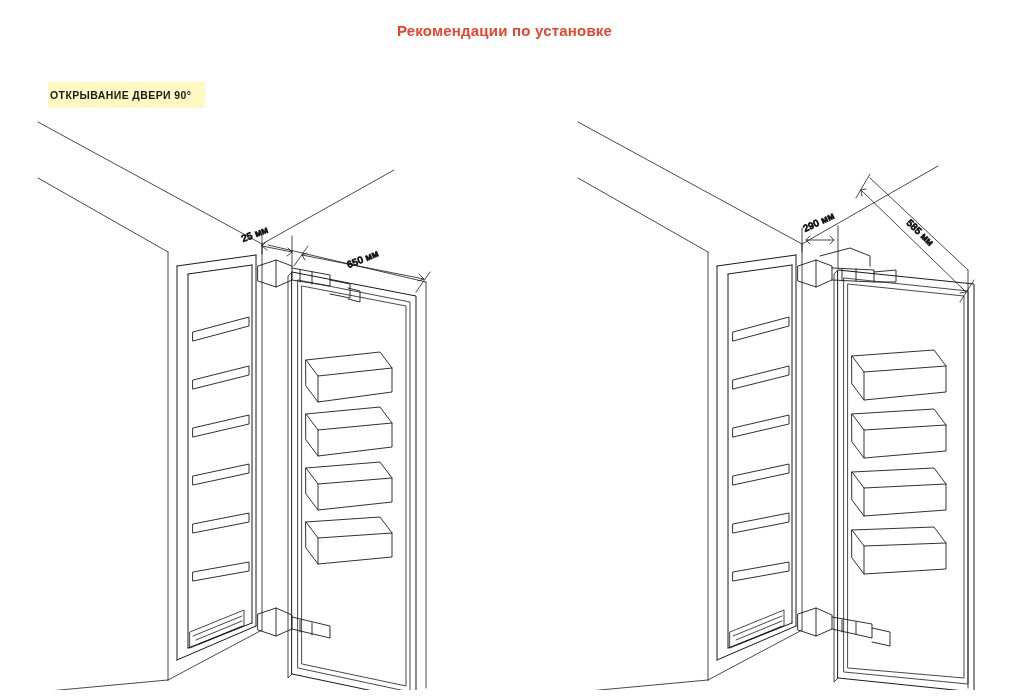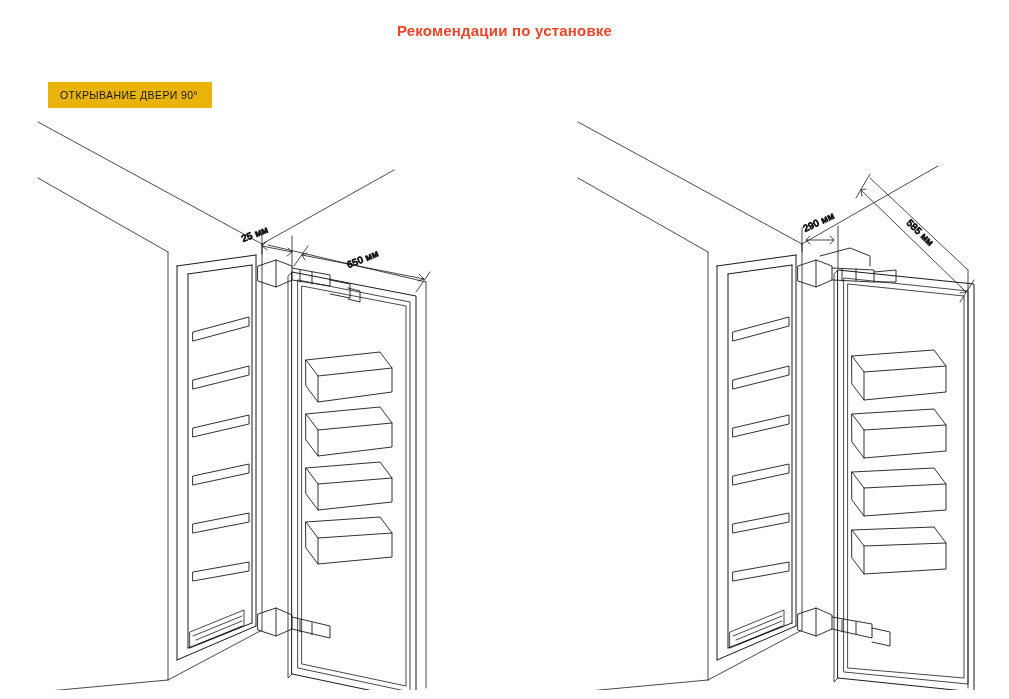--- a/index.html
+++ b/index.html
@@ -31,26 +31,26 @@
     width: 470px;
     height: 620px;
   }
   .panel-left  { left: 30px; }
   .panel-right { left: 570px; }
 
   .panel-badge {
     position: absolute;
     top: 12px;
     left: 18px;
-    background: #eab308;
+    background: #fef9c3;
     color: #1a1a1a;
     font-size: 10.5px;
-    font-weight: normal;
+    font-weight: bold;
     letter-spacing: 0.4px;
-    padding: 7px 14px 7px 12px;
+    padding: 7px 14px 7px 2px;
     white-space: nowrap;
   }
   .fig {
     position: absolute;
     top: 0;
     left: 0;
     width: 470px;
     height: 620px;
   }
   .fig svg { display: block; }

